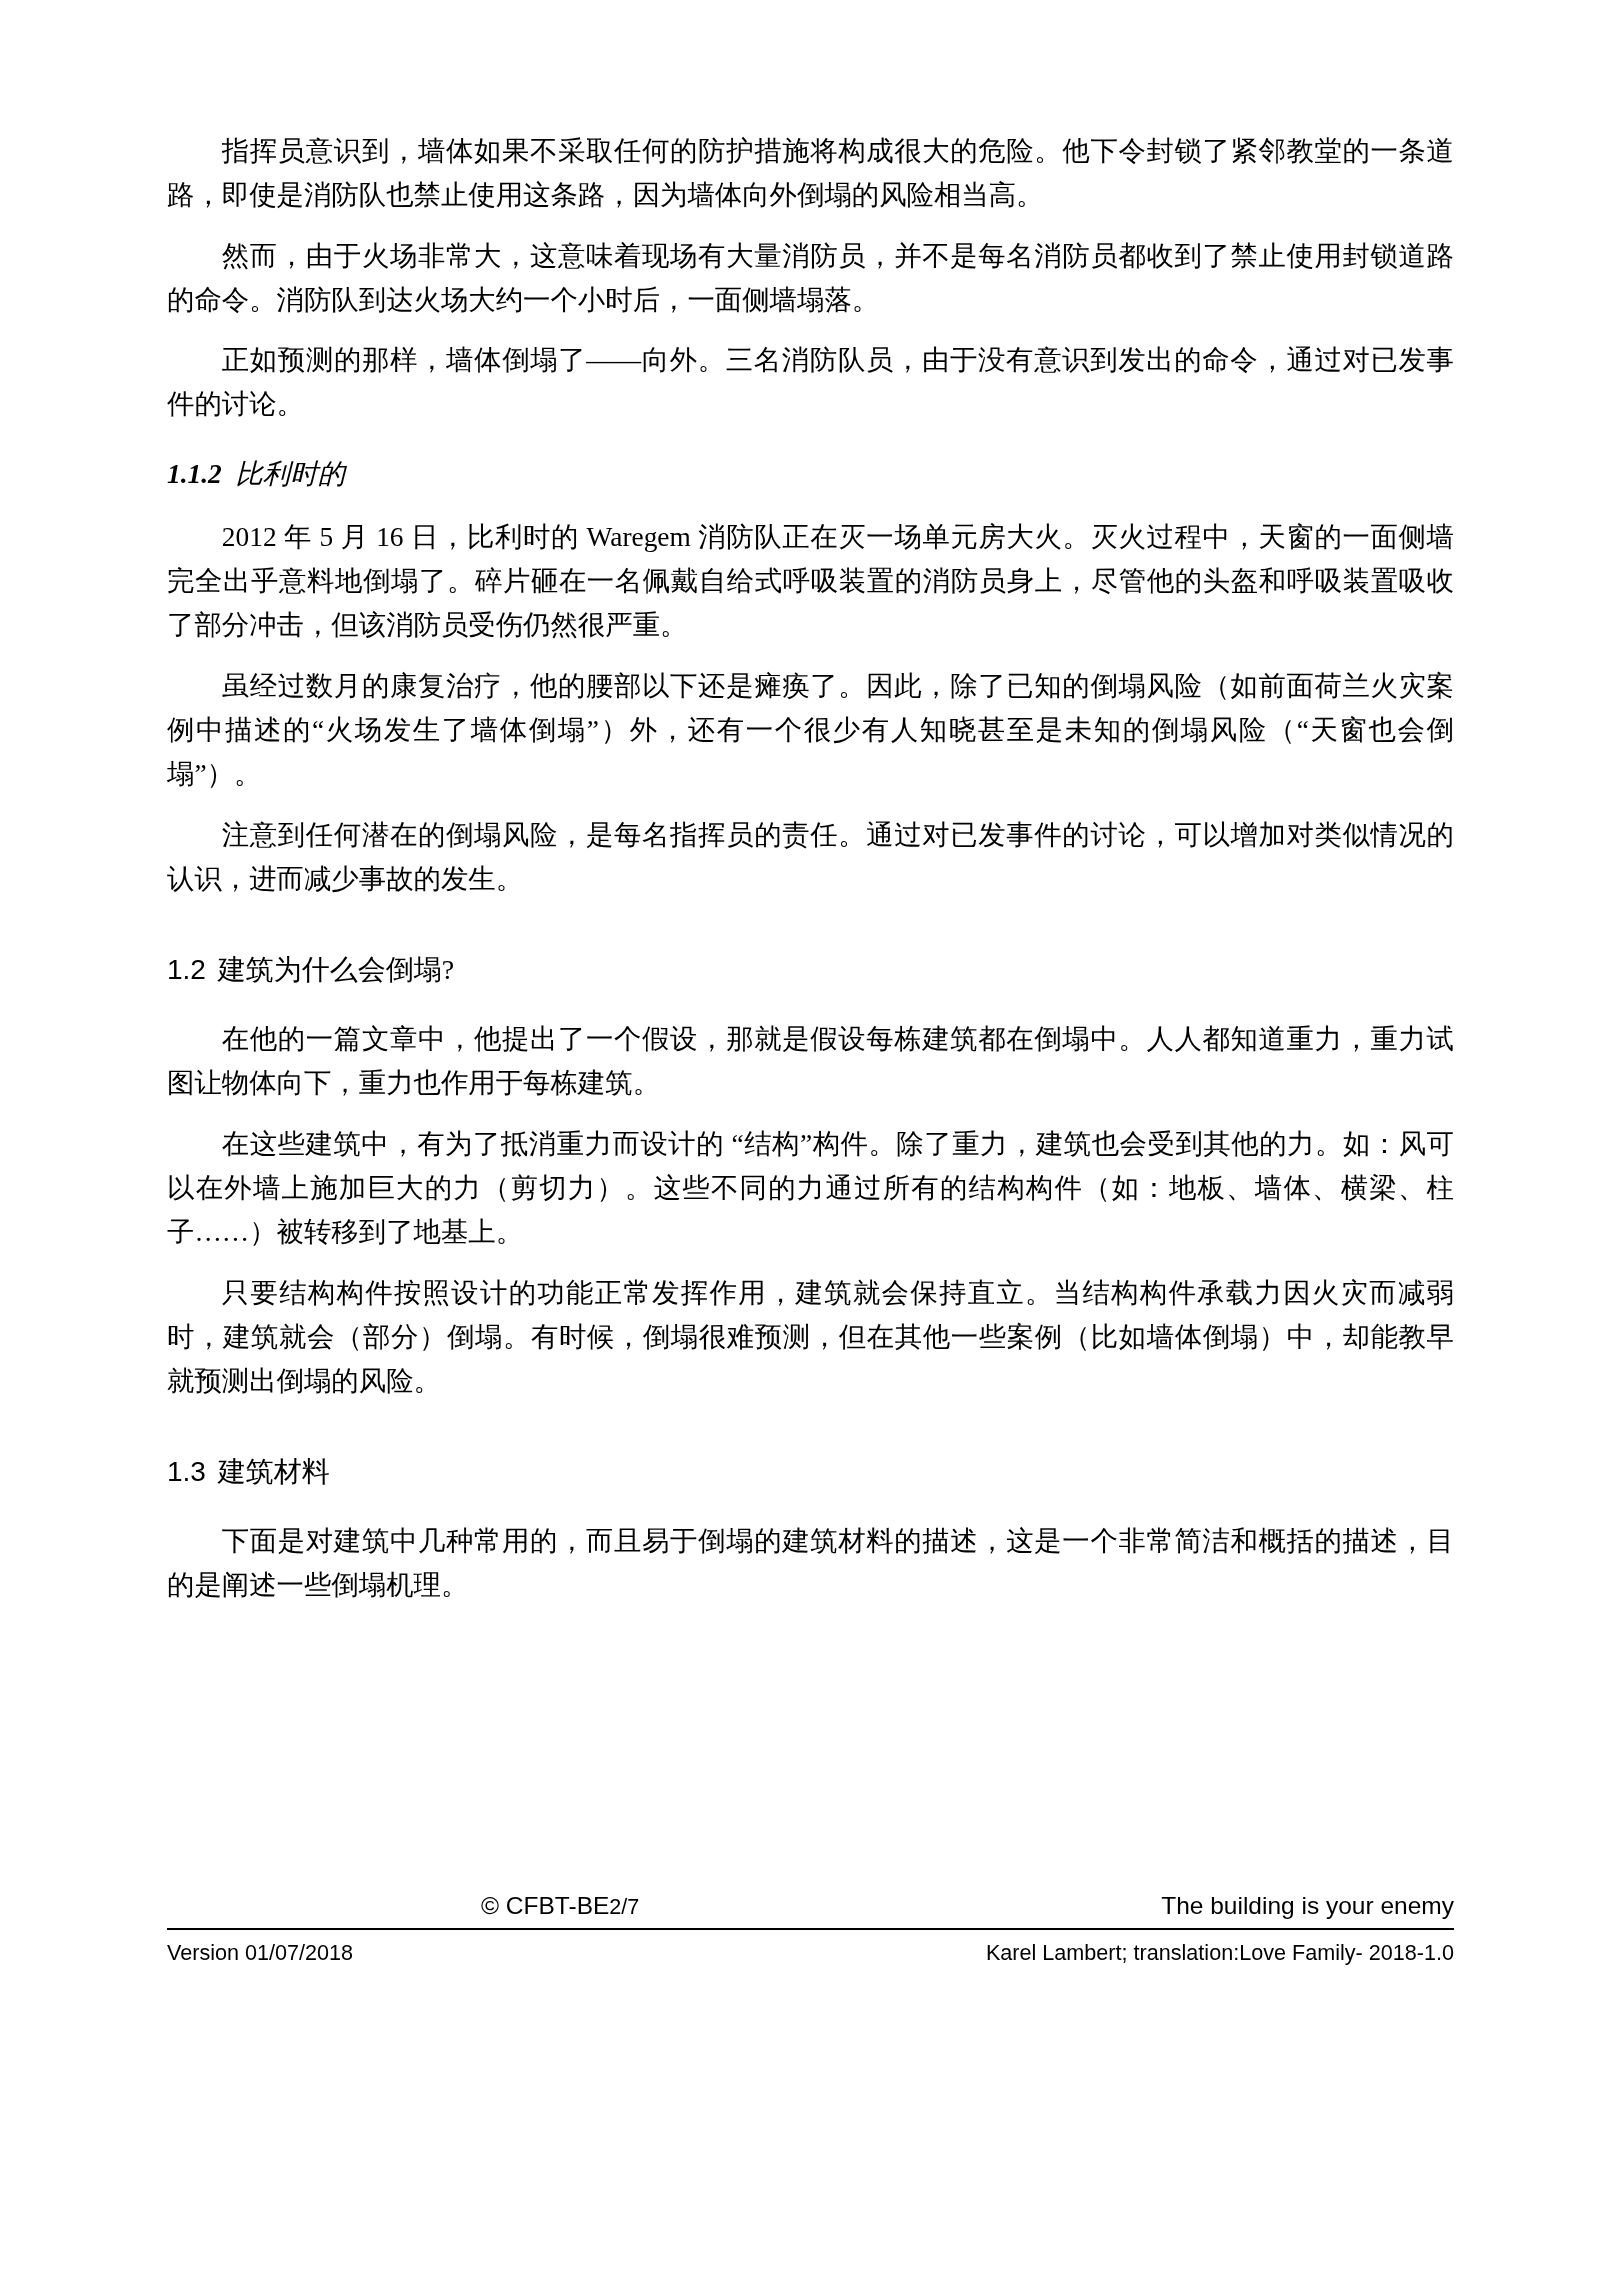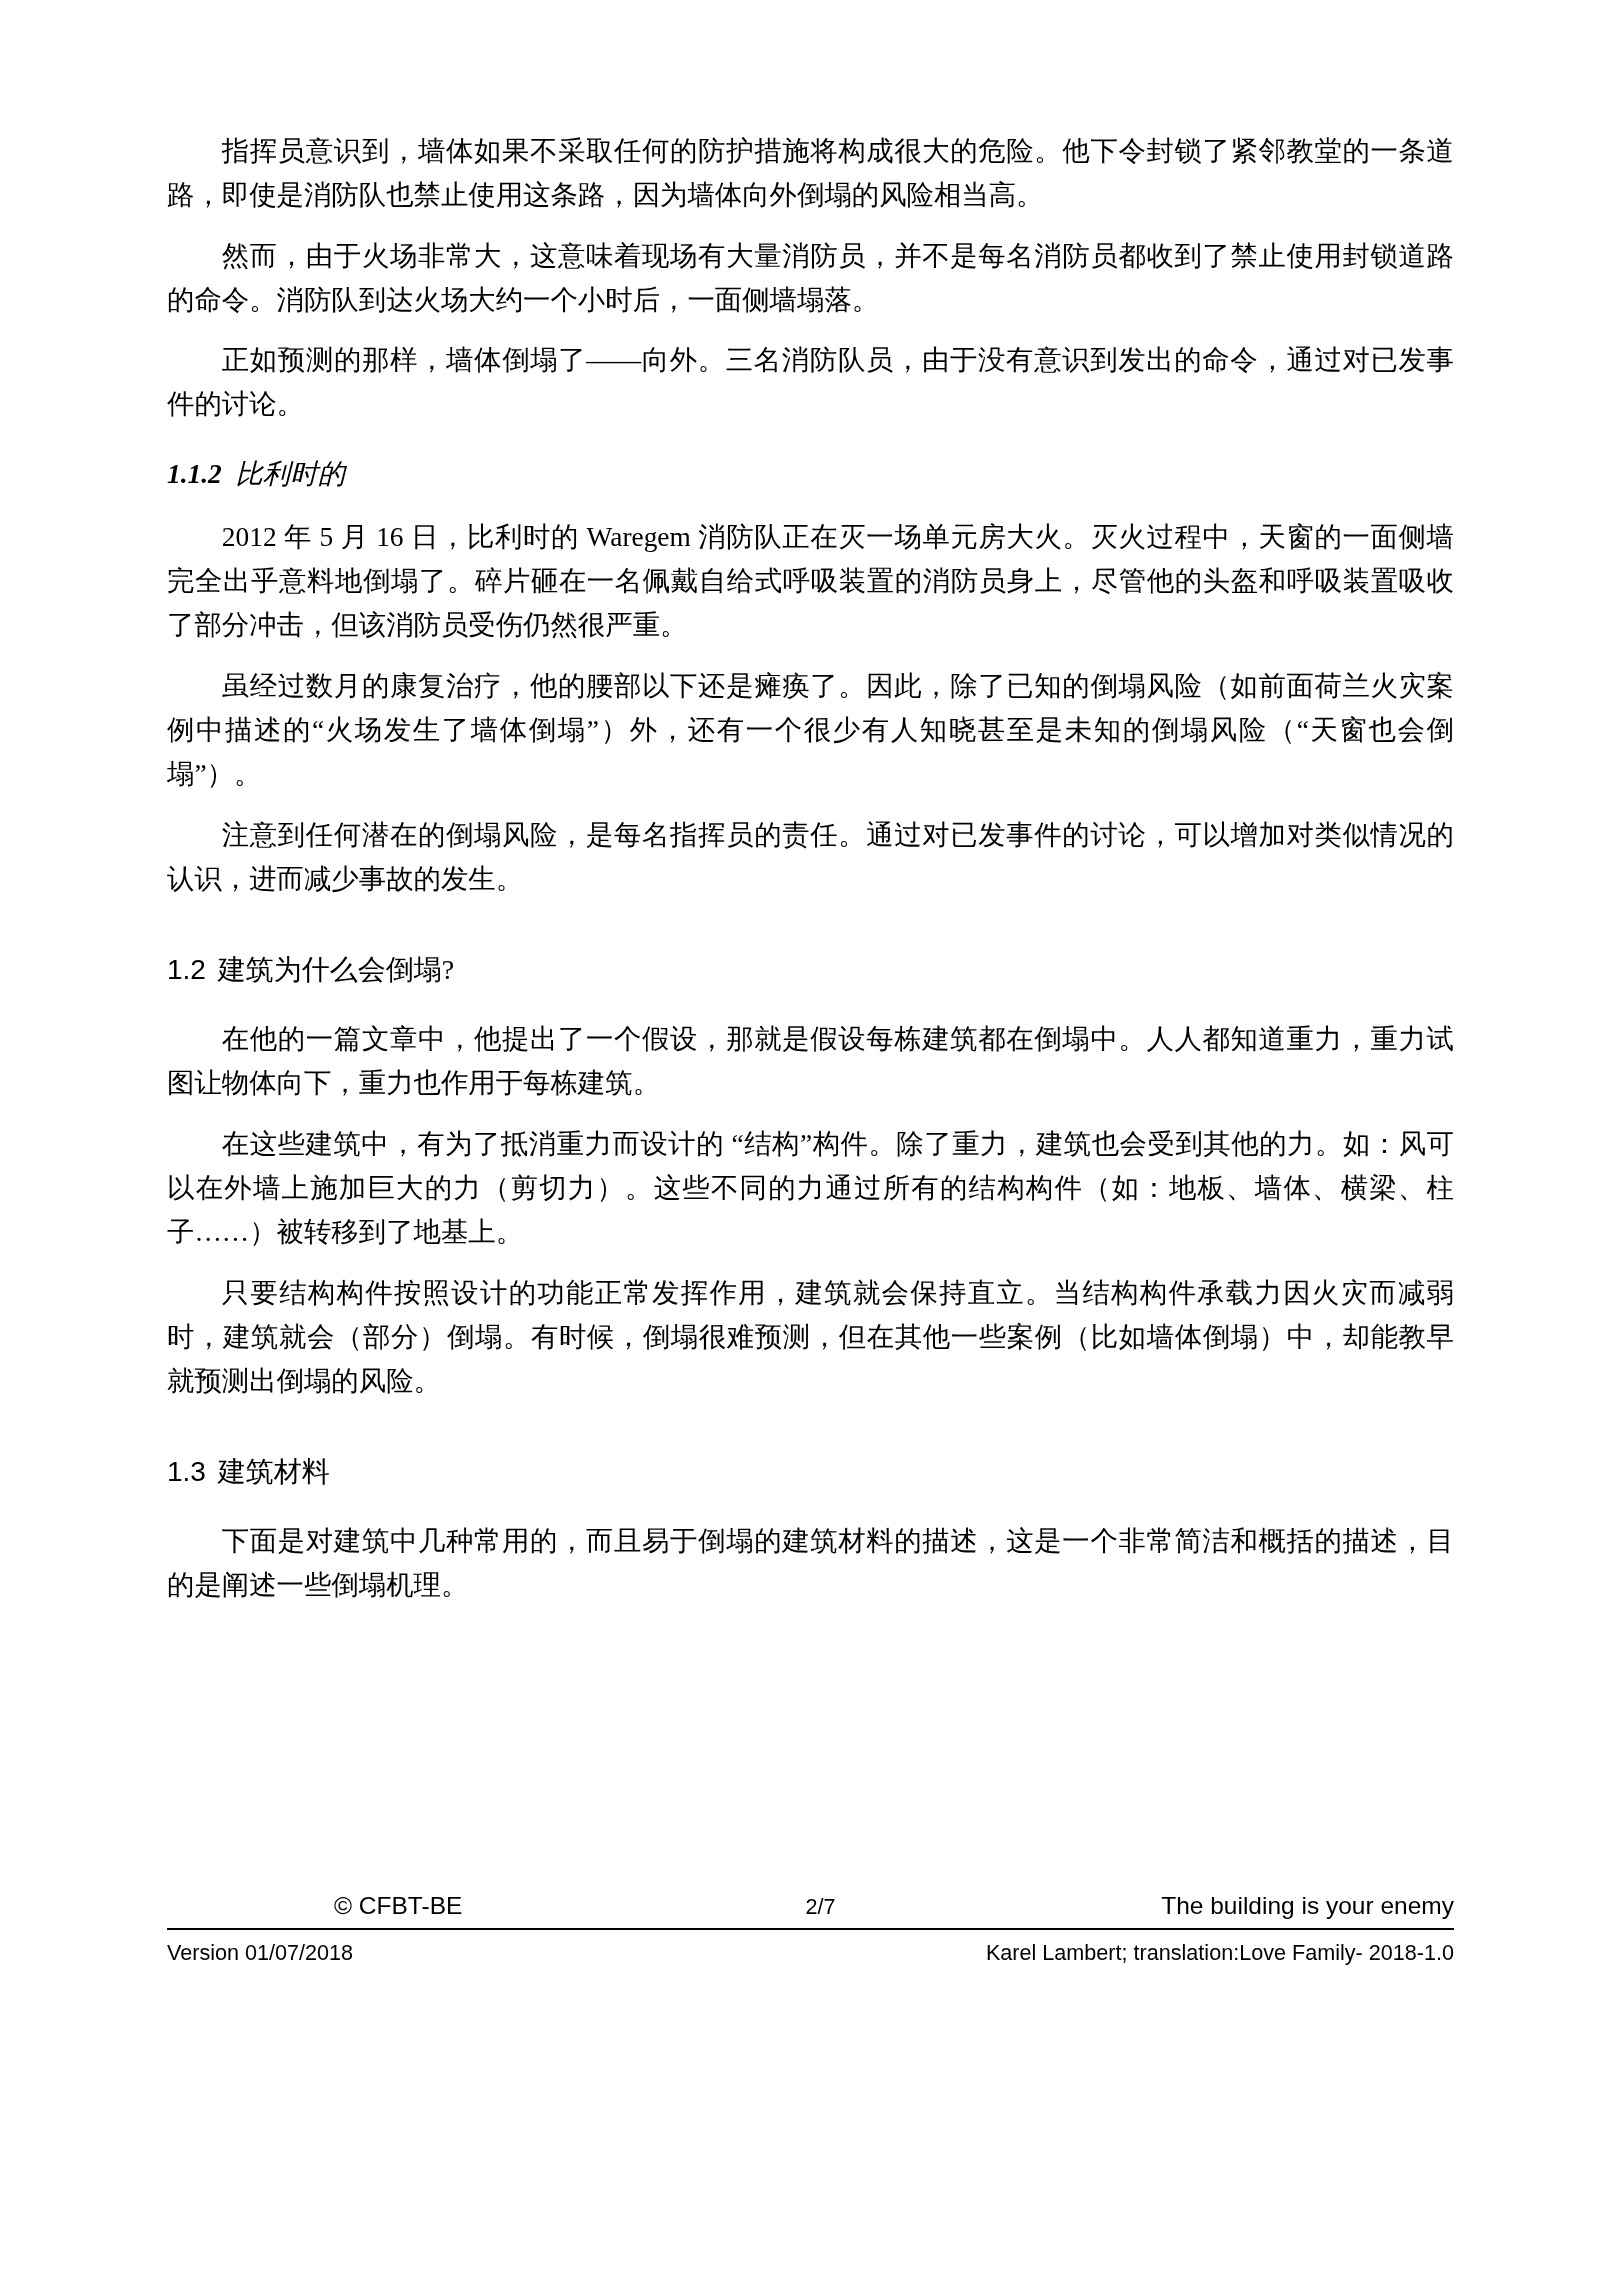--- a/index.html
+++ b/index.html
@@ -56,22 +56,22 @@
     right: 167px;
     top: 1892px;
     font-family: "Liberation Sans", "DejaVu Sans", sans-serif;
   }
   .footer-row-1 {
     display: flex;
     justify-content: space-between;
     align-items: baseline;
   }
   .footer-row-1 > span { flex: 1; }
-  .footer-copyright { font-size: 24.5px; text-align: center; margin-left: 20px; }
-  .footer-page { font-size: 21.6px; text-align: center; }
+  .footer-copyright { font-size: 24.5px; text-align: right; margin-left: 20px; }
+  .footer-page { font-size: 21.6px; }
   .footer-motto { font-size: 24.5px; text-align: right; }
   .footer-rule {
     border: none;
     border-top: 2px solid #000000;
     margin: 7.8px 0 9.8px 0;
   }
   .footer-row-2 {
     display: flex;
     justify-content: space-between;
     align-items: baseline;

